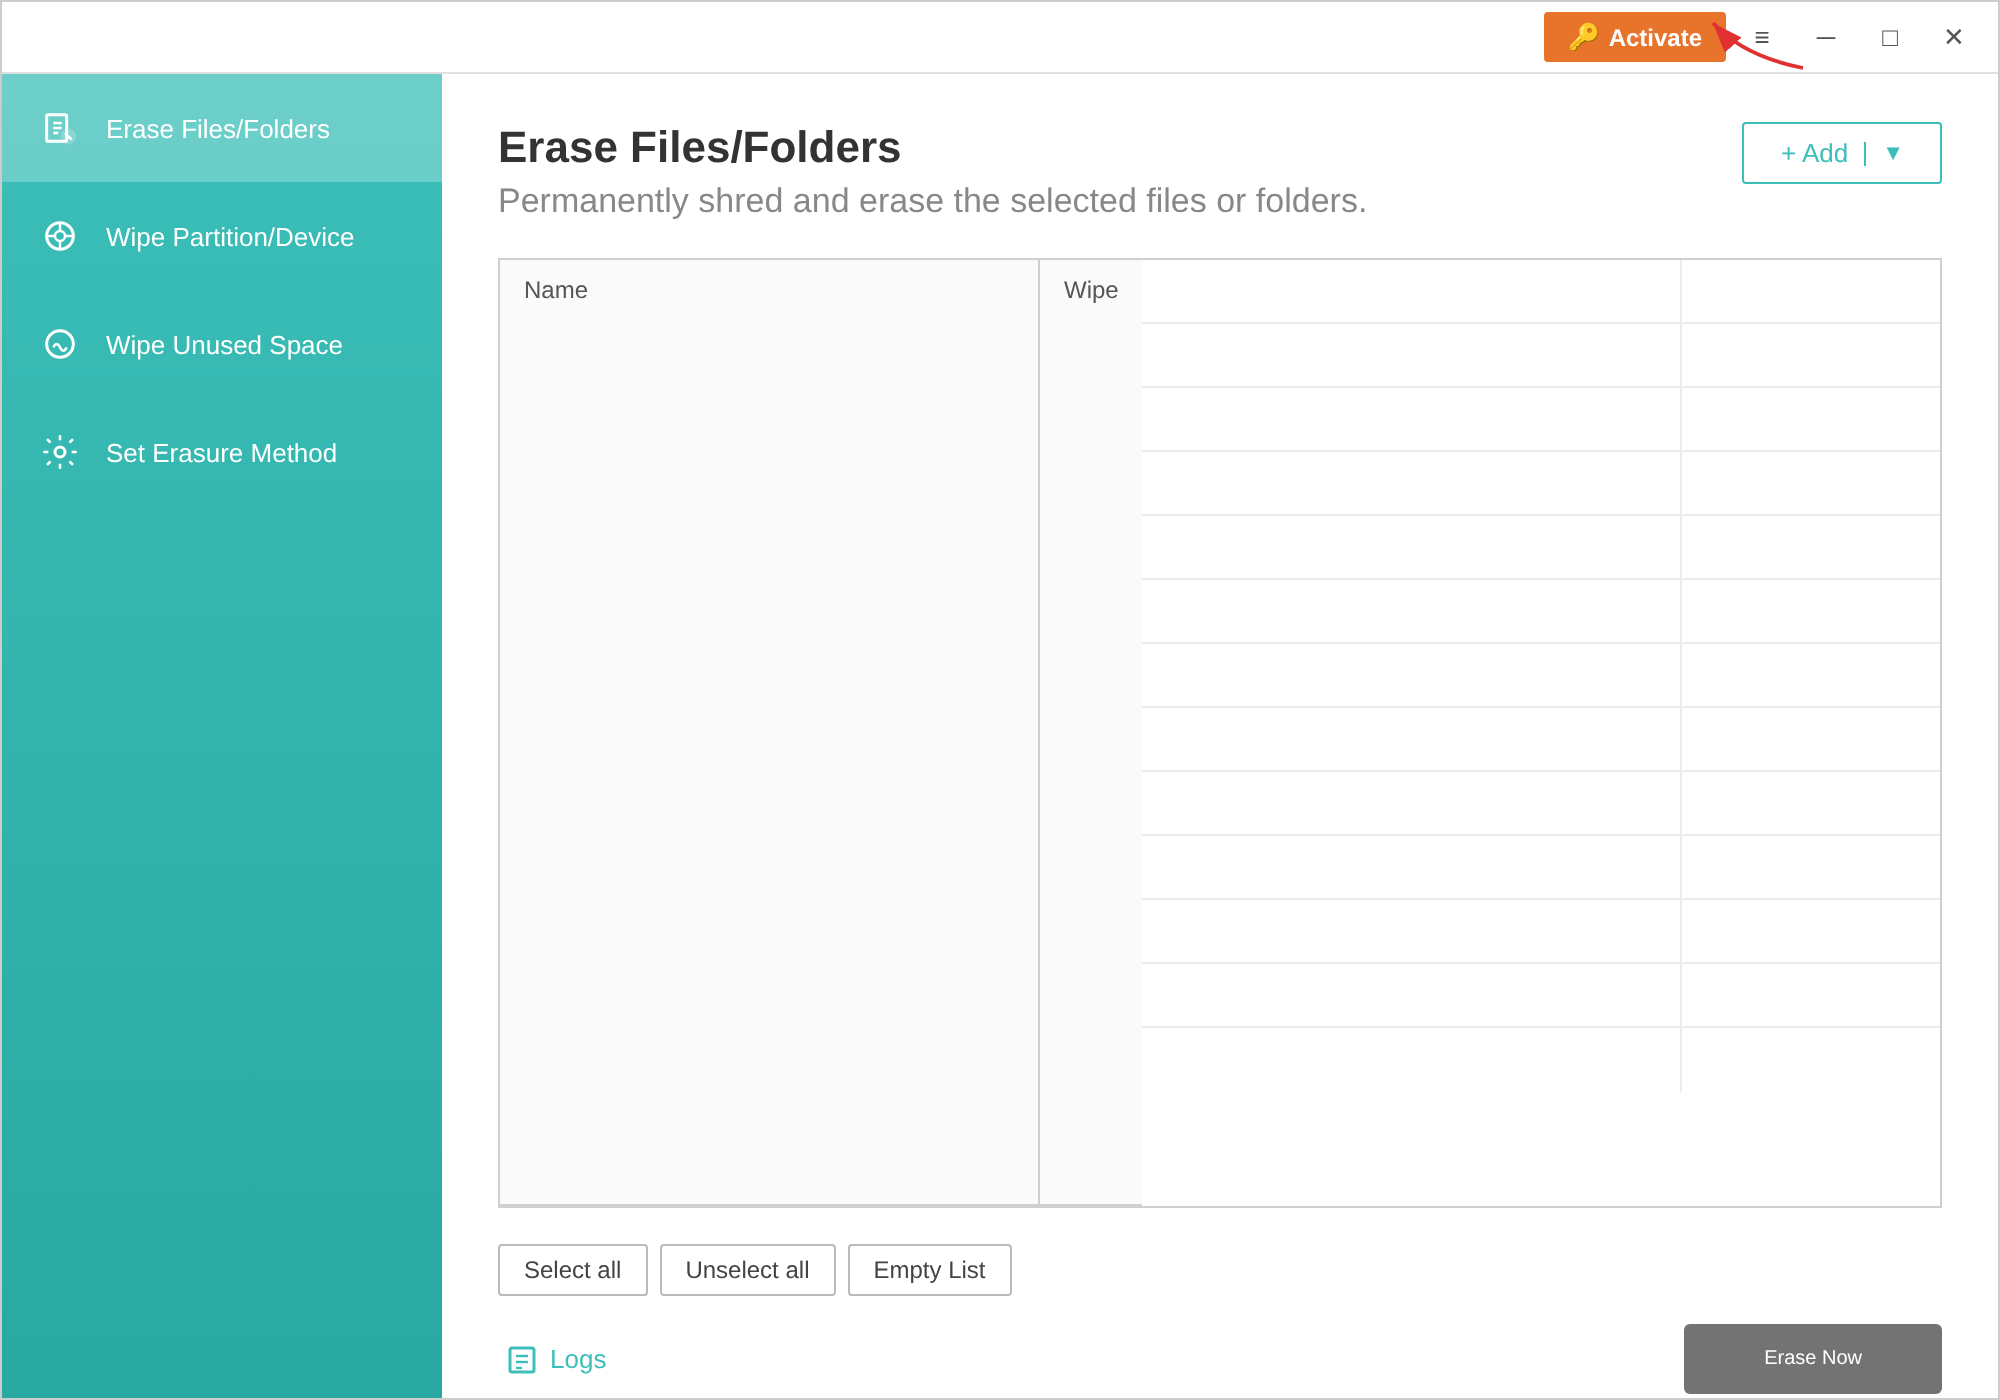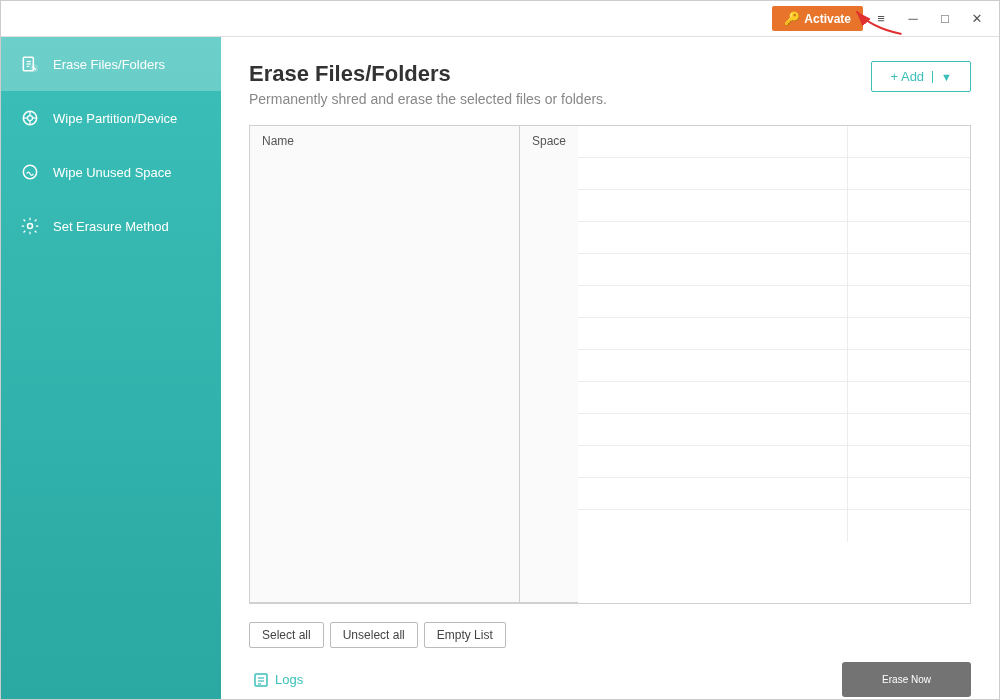--- a/index.html
+++ b/index.html
@@ -34,21 +34,21 @@
     .sidebar-item { display: flex; align-items: center; gap: 12px; padding: 16px 18px; cursor: pointer; color: #fff; font-size: 13px; position: relative; }
     .sidebar-item.active { background: rgba(255,255,255,0.25); }
     .sidebar-item.active::left { content: ''; position: absolute; left: 0; top: 0; bottom: 0; width: 3px; background: #fff; }
     .sidebar-icon { width: 22px; height: 22px; display: flex; align-items: center; justify-content: center; }
     .sidebar-icon svg { width: 20px; height: 20px; fill: none; stroke: #fff; stroke-width: 1.8; }
 
     
     .content { flex: 1; display: flex; flex-direction: column; background: #fff; padding: 24px 28px 0 28px; }
     .content-header { display: flex; align-items: flex-start; justify-content: space-between; margin-bottom: 18px; }
     .content-title { font-size: 22px; font-weight: 600; color: #333; margin-bottom: 4px; }
-    .content-desc { font-size: 14px; color: #888; }
+    .content-desc { font-size: 17px; color: #888; }
     .add-btn { border: 1.5px solid #3bbfb8; color: #3bbfb8; background: #fff; padding: 7px 18px; font-size: 13px; cursor: pointer; border-radius: 2px; display: flex; align-items: center; gap: 6px; white-space: nowrap; }
     .add-btn .dropdown-arrow { font-size: 11px; color: #3bbfb8; border-left: 1px solid #3bbfb8; padding-left: 8px; margin-left: 2px; }
 
     
     .file-table { flex: 1; border: 1px solid #d0d0d0; overflow: hidden; display: flex; flex-direction: row; }
     .table-header { display: flex; border-bottom: 1px solid #d0d0d0; background: #fafafa; }
     .table-header-cell { padding: 8px 12px; font-size: 12px; color: #555; font-weight: 500; border-right: 1px solid #d0d0d0; }
     .table-header-cell:first-child { width: 270px; flex-shrink: 0; }
     .table-header-cell:last-child { flex: 1; border-right: none; }
     .table-body { flex: 1; overflow-y: auto; }
@@ -165,21 +165,21 @@
         </div>
         <button class="add-btn">
           <span>+ Add</span>
           <span class="dropdown-arrow">▼</span>
         </button>
       </div>
 
       <div class="file-table">
         <div class="table-header">
           <div class="table-header-cell">Name</div>
-          <div class="table-header-cell">Space</div>
+          <div class="table-header-cell">Wipe</div>
         </div>
         <div class="table-body">
 
           <div class="table-row">
               <div class="table-cell"></div>
               <div class="table-cell"></div>
             </div>
           <div class="table-row">
               <div class="table-cell"></div>
               <div class="table-cell"></div>

